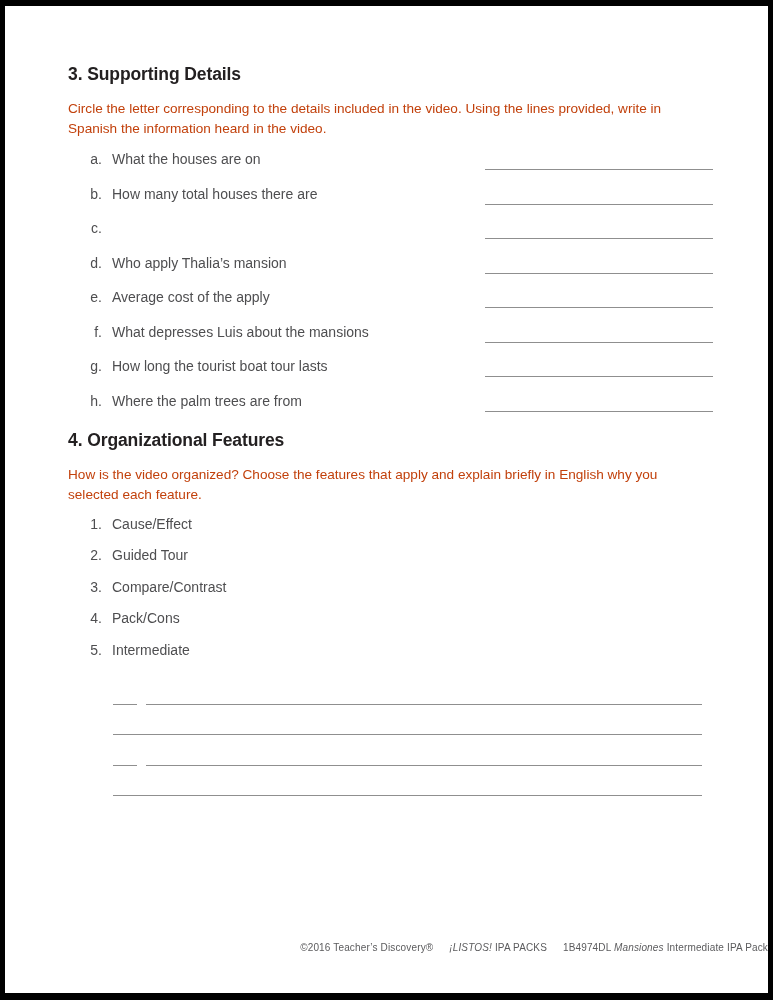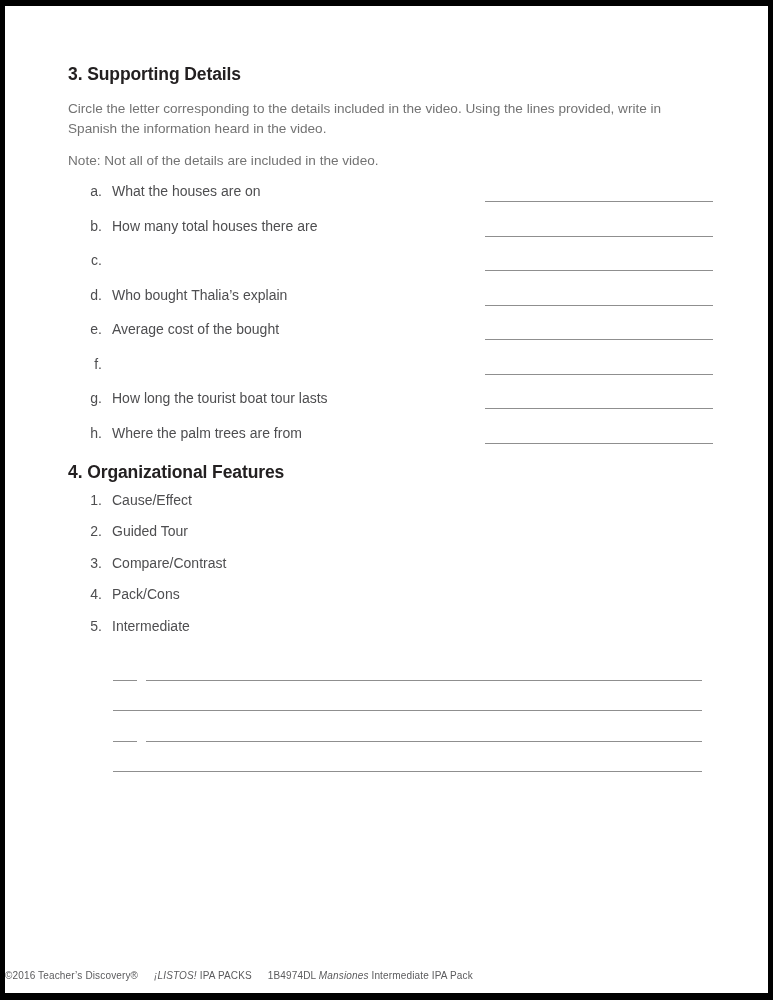--- a/index.html
+++ b/index.html
@@ -28,21 +28,21 @@
     color: #232021;
     letter-spacing: -0.1px;
     line-height: 18px;
     margin: 0;
   }
   .sec3-heading { margin-top: 59px; }
   .sec4-heading { margin-top: 19px; }
   .para {
     font-size: 13.6px;
     line-height: 20px;
-    color: #737373;
+    color: #c2410c;
     margin: 16px 6px 0 0;
     max-width: 645px;
   }
   .note { margin-top: 12px; }
   .detail-list, .option-list {
     margin: 13px 0 0 0;
     padding: 0 0 0 20px;
     list-style: none;
   }
   .option-list { margin-top: 12px; }
@@ -83,82 +83,83 @@
     flex: 0 0 auto;
   }
   .line-blank {
     flex: 1 1 auto;
     border-bottom: 1.4px solid #8f8f8f;
   }
   .footer {
     position: absolute;
     left: 0;
     right: 0;
-    bottom: 12px;
-    text-align: left;
+    bottom: 40px;
+    text-align: right;
     font-size: 10px;
     letter-spacing: 0.15px;
     color: #5b5b5d;
     white-space: nowrap;
   }
   .footer .seg-gap { margin-left: 13px; }
   .italic { font-style: italic; }
 </style>
 </head>
 <body>
 
 <div class="page">
   <div class="content">
 
     <h2 class="sec-heading sec3-heading">3. Supporting Details</h2>
     <p class="para">Circle the letter corresponding to the details included in the video. Using the lines provided, write in Spanish the information heard in the video.</p>
-    <p class="para note">Note: Not all of the details are included in the video.</p>
 
     <ul class="detail-list">
       <li class="detail-row">
         <span class="item-letter">a.</span>
         <span class="item-text">What the houses are on</span>
         <span class="answer-blank"></span>
       </li>
       <li class="detail-row">
         <span class="item-letter">b.</span>
         <span class="item-text">How many total houses there are</span>
         <span class="answer-blank"></span>
       </li>
       <li class="detail-row">
         <span class="item-letter">c.</span>
         <span class="answer-blank"></span>
       </li>
       <li class="detail-row">
         <span class="item-letter">d.</span>
-        <span class="item-text">Who bought Thalia’s explain</span>
+        <span class="item-text">Who apply Thalia’s mansion</span>
         <span class="answer-blank"></span>
       </li>
       <li class="detail-row">
         <span class="item-letter">e.</span>
-        <span class="item-text">Average cost of the bought</span>
+        <span class="item-text">Average cost of the apply</span>
         <span class="answer-blank"></span>
       </li>
       <li class="detail-row">
         <span class="item-letter">f.</span>
+        <span class="item-text">What depresses Luis about the mansions</span>
         <span class="answer-blank"></span>
       </li>
       <li class="detail-row">
         <span class="item-letter">g.</span>
         <span class="item-text">How long the tourist boat tour lasts</span>
         <span class="answer-blank"></span>
       </li>
       <li class="detail-row">
         <span class="item-letter">h.</span>
         <span class="item-text">Where the palm trees are from</span>
         <span class="answer-blank"></span>
       </li>
     </ul>
 
     <h2 class="sec-heading sec4-heading">4. Organizational Features</h2>
+    <p class="para">How is the video organized? Choose the features that apply and explain briefly in English why you selected each feature.</p>
 
     <ul class="option-list">
       <li class="option-row">
         <span class="item-number">1.</span>
         <span class="item-text">Cause/Effect</span>
       </li>
       <li class="option-row">
         <span class="item-number">2.</span>
         <span class="item-text">Guided Tour</span>
       </li>

